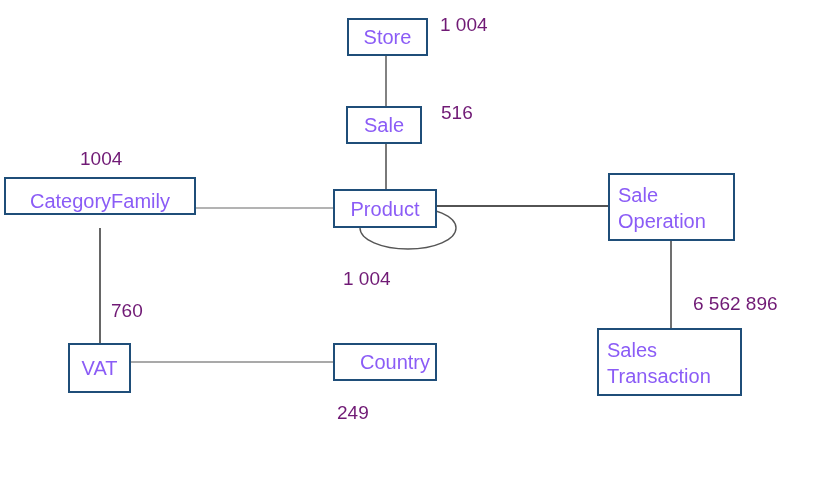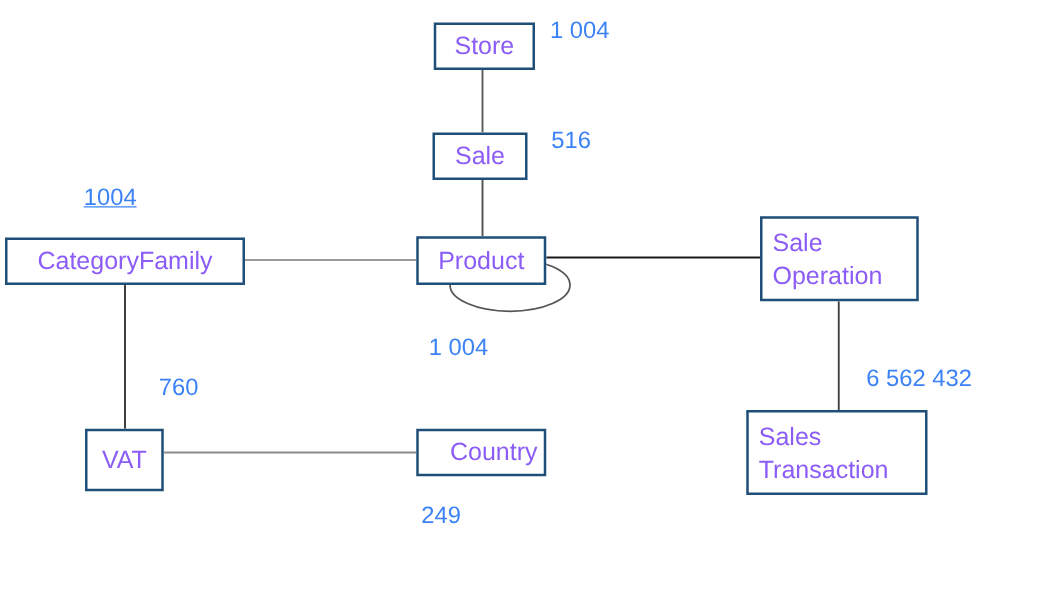--- a/index.html
+++ b/index.html
@@ -39,41 +39,41 @@
   .entity.multiline {
     display: block;
     text-align: left;
     white-space: normal;
     padding: 7px 4px 0 8px;
     line-height: 26px;
   }
   .count {
     position: absolute;
     z-index: 2;
-    color: #3b82f6;
+    color: #701a75;
     font-size: 19px;
     line-height: 21px;
     white-space: nowrap;
   }
   
   .box-store              { left: 347px; top: 18px;  width: 81px;  height: 38px; }
   .box-stock              { left: 346px; top: 106px; width: 76px;  height: 38px; }
-  .box-category-family    { left: 4px;   top: 190px; width: 192px; height: 38px; }
+  .box-category-family    { left: 4px;   top: 177px; width: 192px; height: 38px; align-items: flex-end; }
   .box-product            { left: 333px; top: 189px; width: 104px; height: 39px; }
   .box-sale-operation     { left: 608px; top: 173px; width: 127px; height: 68px; }
   .box-vat                { left: 68px;  top: 343px; width: 63px;  height: 50px; }
   .box-country            { left: 333px; top: 343px; width: 104px; height: 38px; padding-left: 20px; }
   .box-sales-transaction  { left: 597px; top: 328px; width: 145px; height: 68px; }
   
   .cnt-store              { left: 440px; top: 14px; }
   .cnt-stock              { left: 441px; top: 102px; }
-  .cnt-category-family    { left: 67px;  top: 148px; text-decoration: underline; }
+  .cnt-category-family    { left: 80px;  top: 148px; }
   .cnt-product            { left: 343px; top: 268px; }
   .cnt-sale-operation     { left: 672px; top: 147px; }
-  .cnt-vat                { left: 127px; top: 300px; }
+  .cnt-vat                { left: 111px; top: 300px; }
   .cnt-country            { left: 337px; top: 402px; text-align: right; }
   .cnt-sales-transaction  { left: 693px; top: 293px; }
 </style>
 </head>
 <body>
 
 <div class="canvas">
 
   <svg class="edges" width="837" height="486">
 
@@ -125,15 +125,15 @@
   <div class="entity multiline box-sales-transaction">
     <span>Sales Transaction</span>
   </div>
 
   <div class="count cnt-store">1 004</div>
   <div class="count cnt-stock">516</div>
   <div class="count cnt-category-family">1004</div>
   <div class="count cnt-product">1 004</div>
   <div class="count cnt-vat">760</div>
   <div class="count cnt-country">249</div>
-  <div class="count cnt-sales-transaction">6 562 432</div>
+  <div class="count cnt-sales-transaction">6 562 896</div>
 
 </div>
 
 </body></html>

